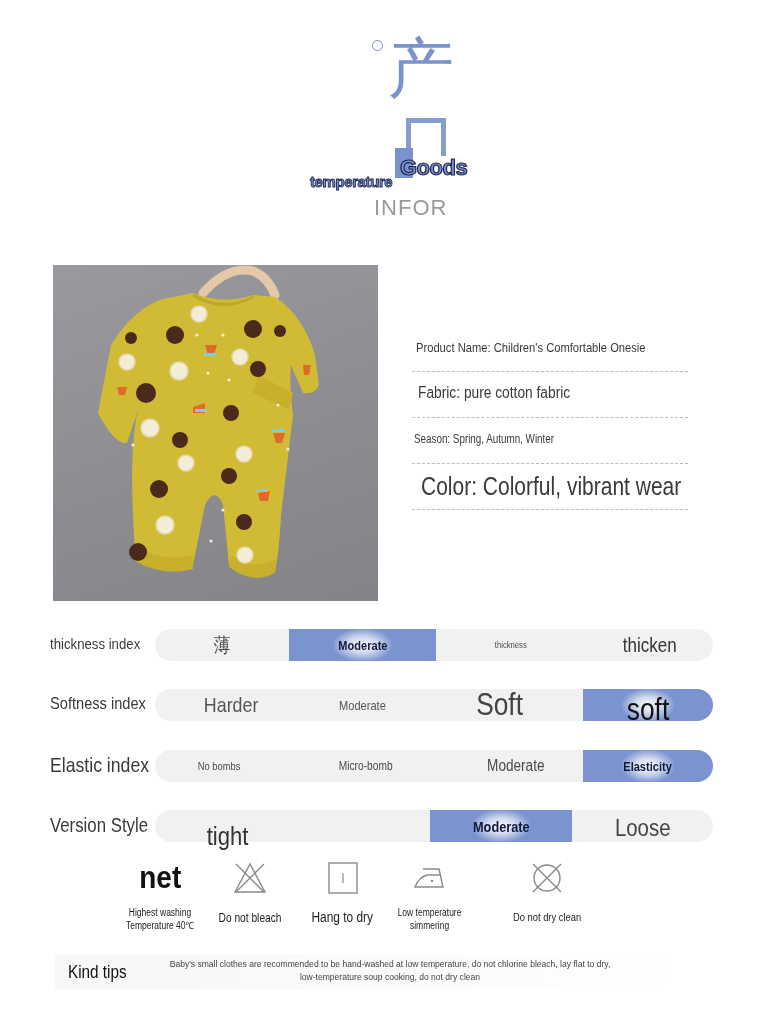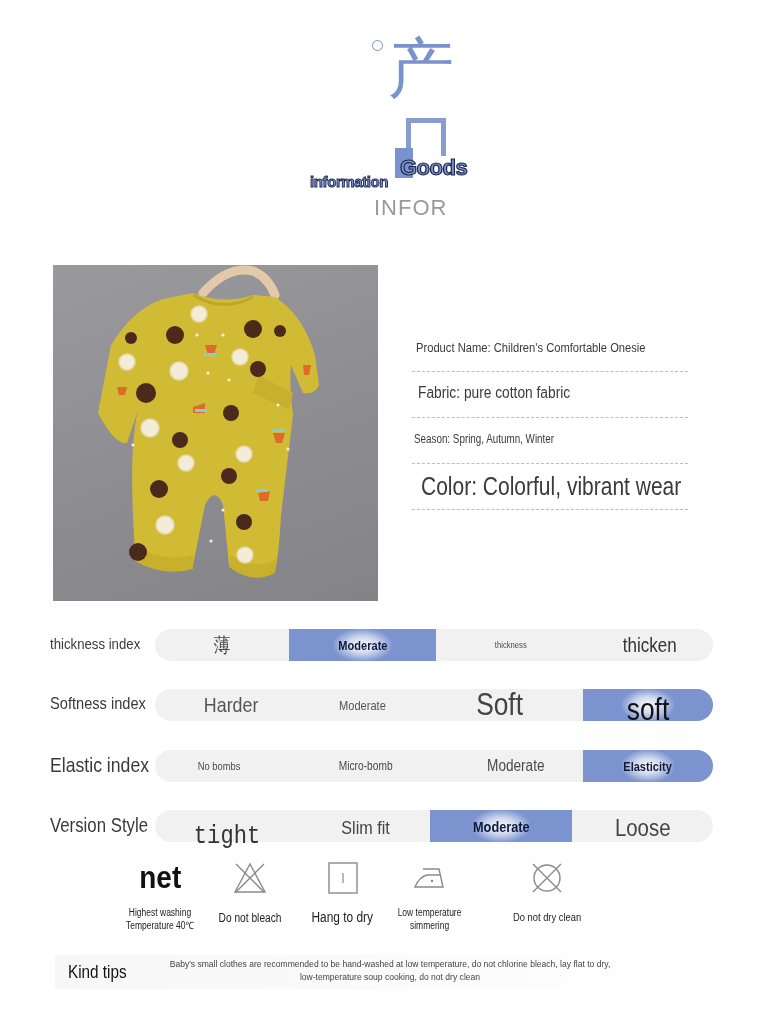--- a/index.html
+++ b/index.html
@@ -59,21 +59,21 @@
 </style>
 </head>
 <body>
 
 <div class="title-block">
   <div class="title-degree"></div>
   <div class="title-cn1">产</div>
   <div class="title-cn2"></div>
   <div class="title-goods-bg"></div>
   <div class="title-goods">Goods</div>
-  <div class="title-info">information</div>
+  <div class="title-info">temperature</div>
   <div class="title-infor">INFOR</div>
 </div>
 
 <div class="photo" aria-label="Yellow long-sleeve baby onesie with brown bear, donut and cupcake print on a wooden hanger">
   <svg width="325" height="336" viewBox="0 0 325 336">
 
     <path d="M150 28 Q175 0 200 6 Q215 12 222 30" stroke="#e3c9a8" stroke-width="9" fill="none" stroke-linecap="round"></path>
 
     <path d="M140 28 Q170 40 200 30 L222 32 Q250 50 262 90 L266 120 Q262 130 250 128 L238 100 Q236 120 240 150 L228 250 Q226 290 222 305 Q200 318 176 300 L170 240 Q162 220 152 240 L140 300 Q115 310 82 292 L80 250 Q76 160 90 130 L74 178 Q62 180 45 148 L58 80 Q80 44 110 34 Z" fill="#d1bb35"></path>
 
@@ -194,25 +194,22 @@
       </div>
     <div class="seg active last" style="left:428px;width:130px;font-size:13px;font-weight:700;text-align:right;">
         <span>Elasticity</span>
       </div>
   </div>
 </div>
 
 <div class="scale" style="top:808px;">
   <div class="scale-label" style="font-size:20px; transform:scaleX(.84);">Version Style</div>
   <div class="scale-track">
-    <div class="seg" style="left:0;width:145px;font-size:26px;color:#333;padding-top:20px;font-family:Liberation Mono, monospace;">
+    <div class="seg" style="left:0;width:145px;font-size:26px;color:#333;padding-top:20px;">
         <span>tight</span>
-      </div>
-    <div class="seg" style="left:145px;width:130px;font-size:19px;color:#444;padding-top:4px;">
-        <span>Slim fit</span>
       </div>
     <div class="seg active" style="left:275px;width:142px;font-size:15px;font-weight:700;">
         <span>Moderate</span>
       </div>
     <div class="seg last" style="left:417px;width:141px;font-size:24px;color:#444;padding-top:4px;">
         <span>Loose</span>
       </div>
   </div>
 </div>
 

